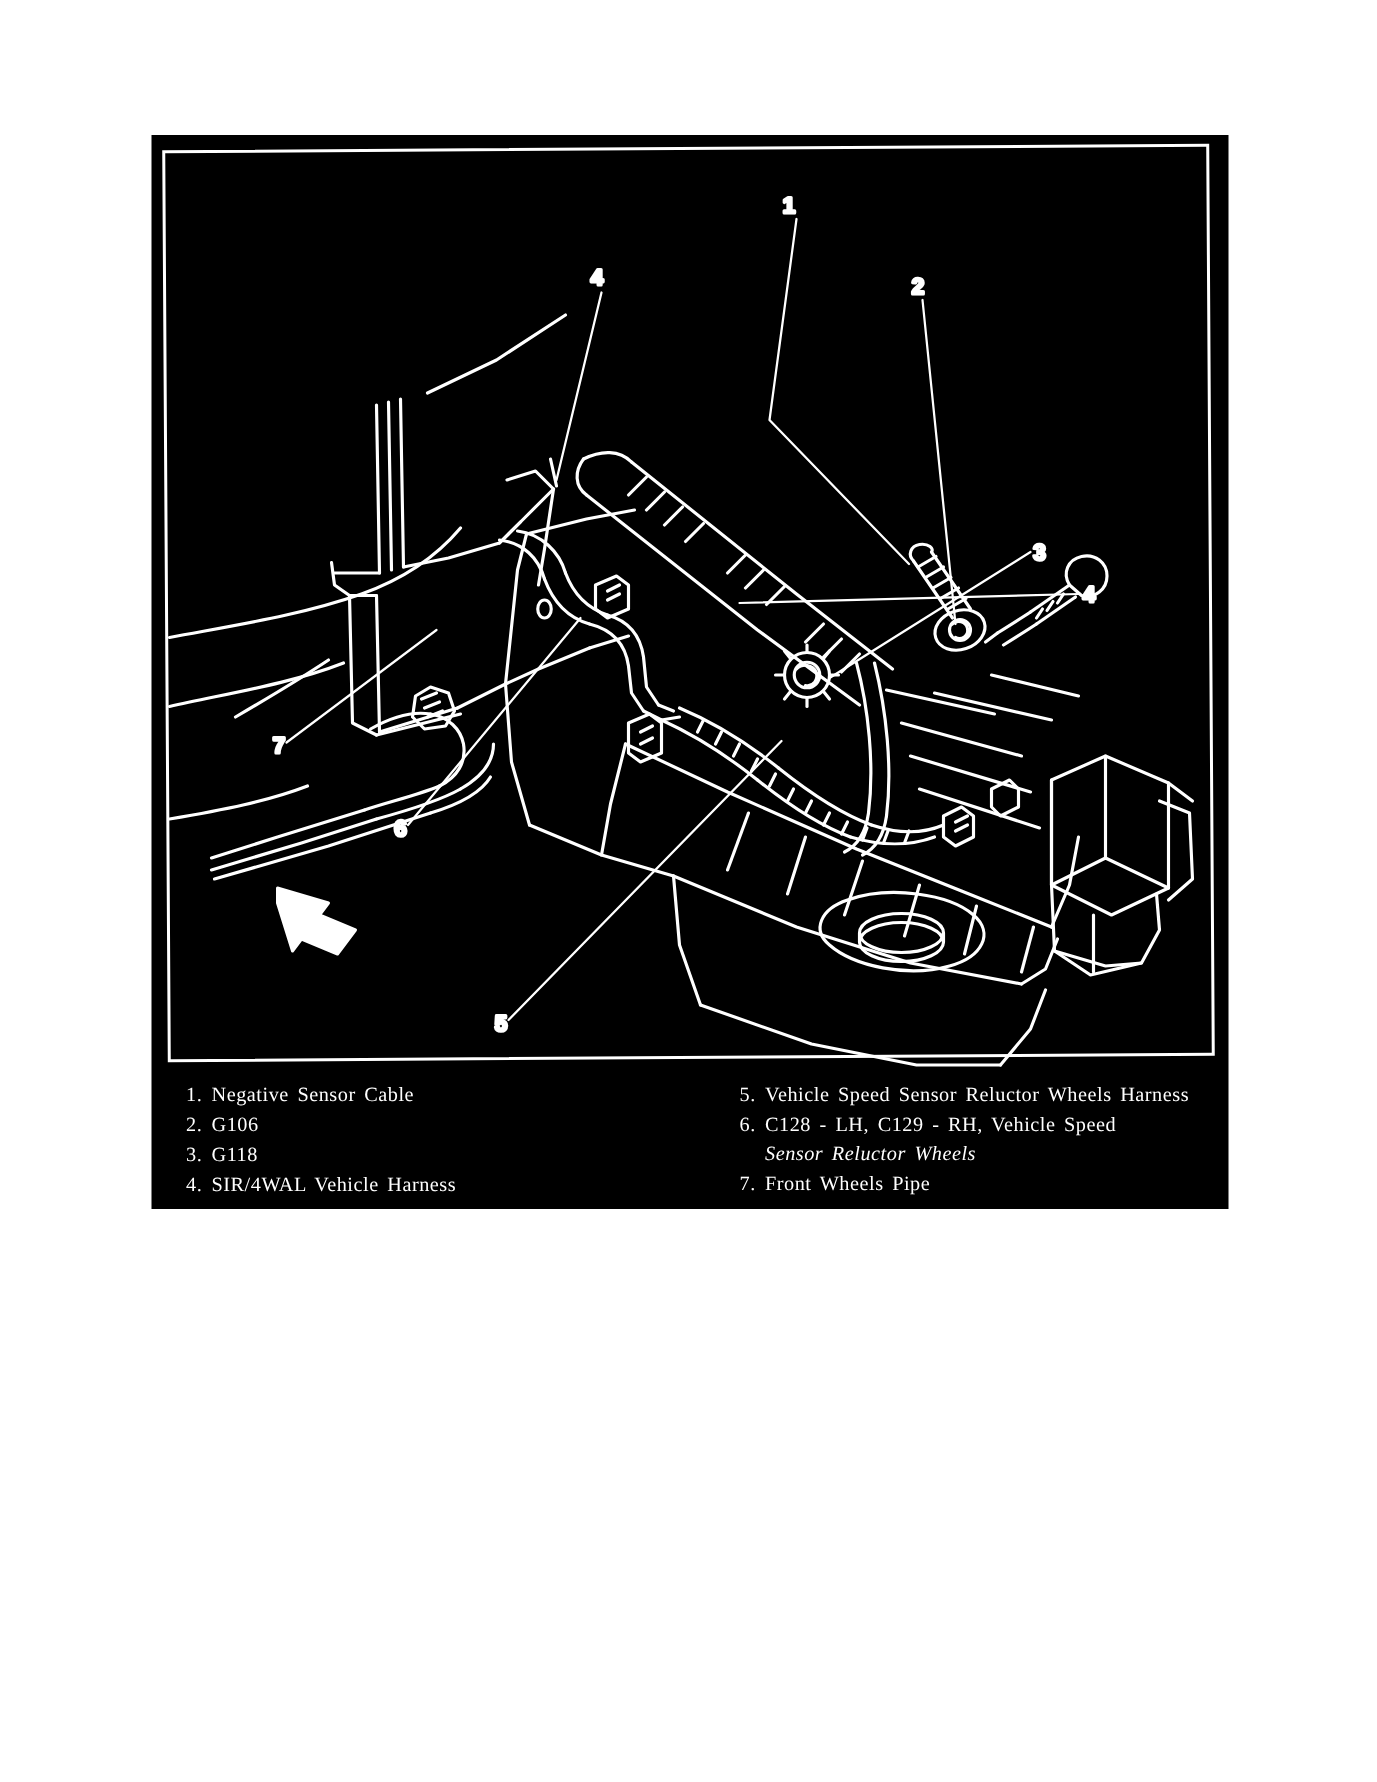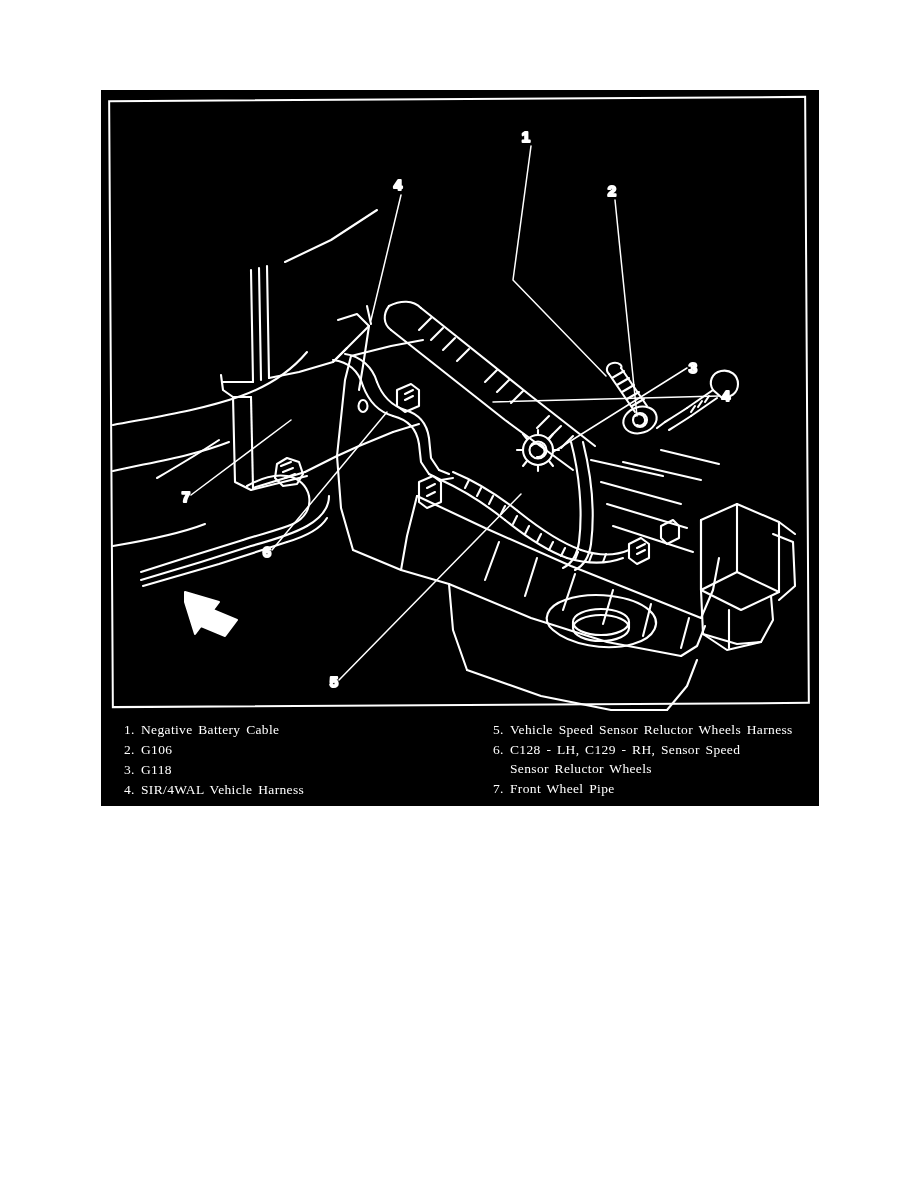--- a/index.html
+++ b/index.html
@@ -77,20 +77,21 @@
     flex: 0 0 auto;
     width: 17px;
     white-space: nowrap;
   }
   .legend-text {
     flex: 1 1 auto;
     word-spacing: 2px;
   }
   .legend-text .cont {
     display: block;
+    font-style: italic;
   }
 
   
   .callout-num {
     font-family: "Liberation Sans", sans-serif;
     font-size: 15px;
     font-weight: bold;
     fill: #ffffff;
   }
 </style>
@@ -354,21 +355,21 @@
 
     </g>
   </svg>
 
   <div id="legend">
 
     <div class="legend-col" id="legend-col-left">
 
       <div class="legend-item">
         <span class="legend-num">1.</span>
-        <span class="legend-text">Negative Battery Cable</span>
+        <span class="legend-text">Negative Sensor Cable</span>
       </div>
 
       <div class="legend-item">
         <span class="legend-num">2.</span>
         <span class="legend-text">G106</span>
       </div>
 
       <div class="legend-item">
         <span class="legend-num">3.</span>
         <span class="legend-text">G118</span>
@@ -384,27 +385,27 @@
     <div class="legend-col" id="legend-col-right">
 
       <div class="legend-item">
         <span class="legend-num">5.</span>
         <span class="legend-text">Vehicle Speed Sensor Reluctor Wheels Harness</span>
       </div>
 
       <div class="legend-item">
         <span class="legend-num">6.</span>
         <span class="legend-text">
-          <span>C128 - LH, C129 - RH, Sensor Speed</span>
+          <span>C128 - LH, C129 - RH, Vehicle Speed</span>
           <span class="cont">Sensor Reluctor Wheels</span>
         </span>
       </div>
 
       <div class="legend-item">
         <span class="legend-num">7.</span>
-        <span class="legend-text">Front Wheel Pipe</span>
+        <span class="legend-text">Front Wheels Pipe</span>
       </div>
 
     </div>
 
   </div>
 
 </div>
 
 </body></html>

